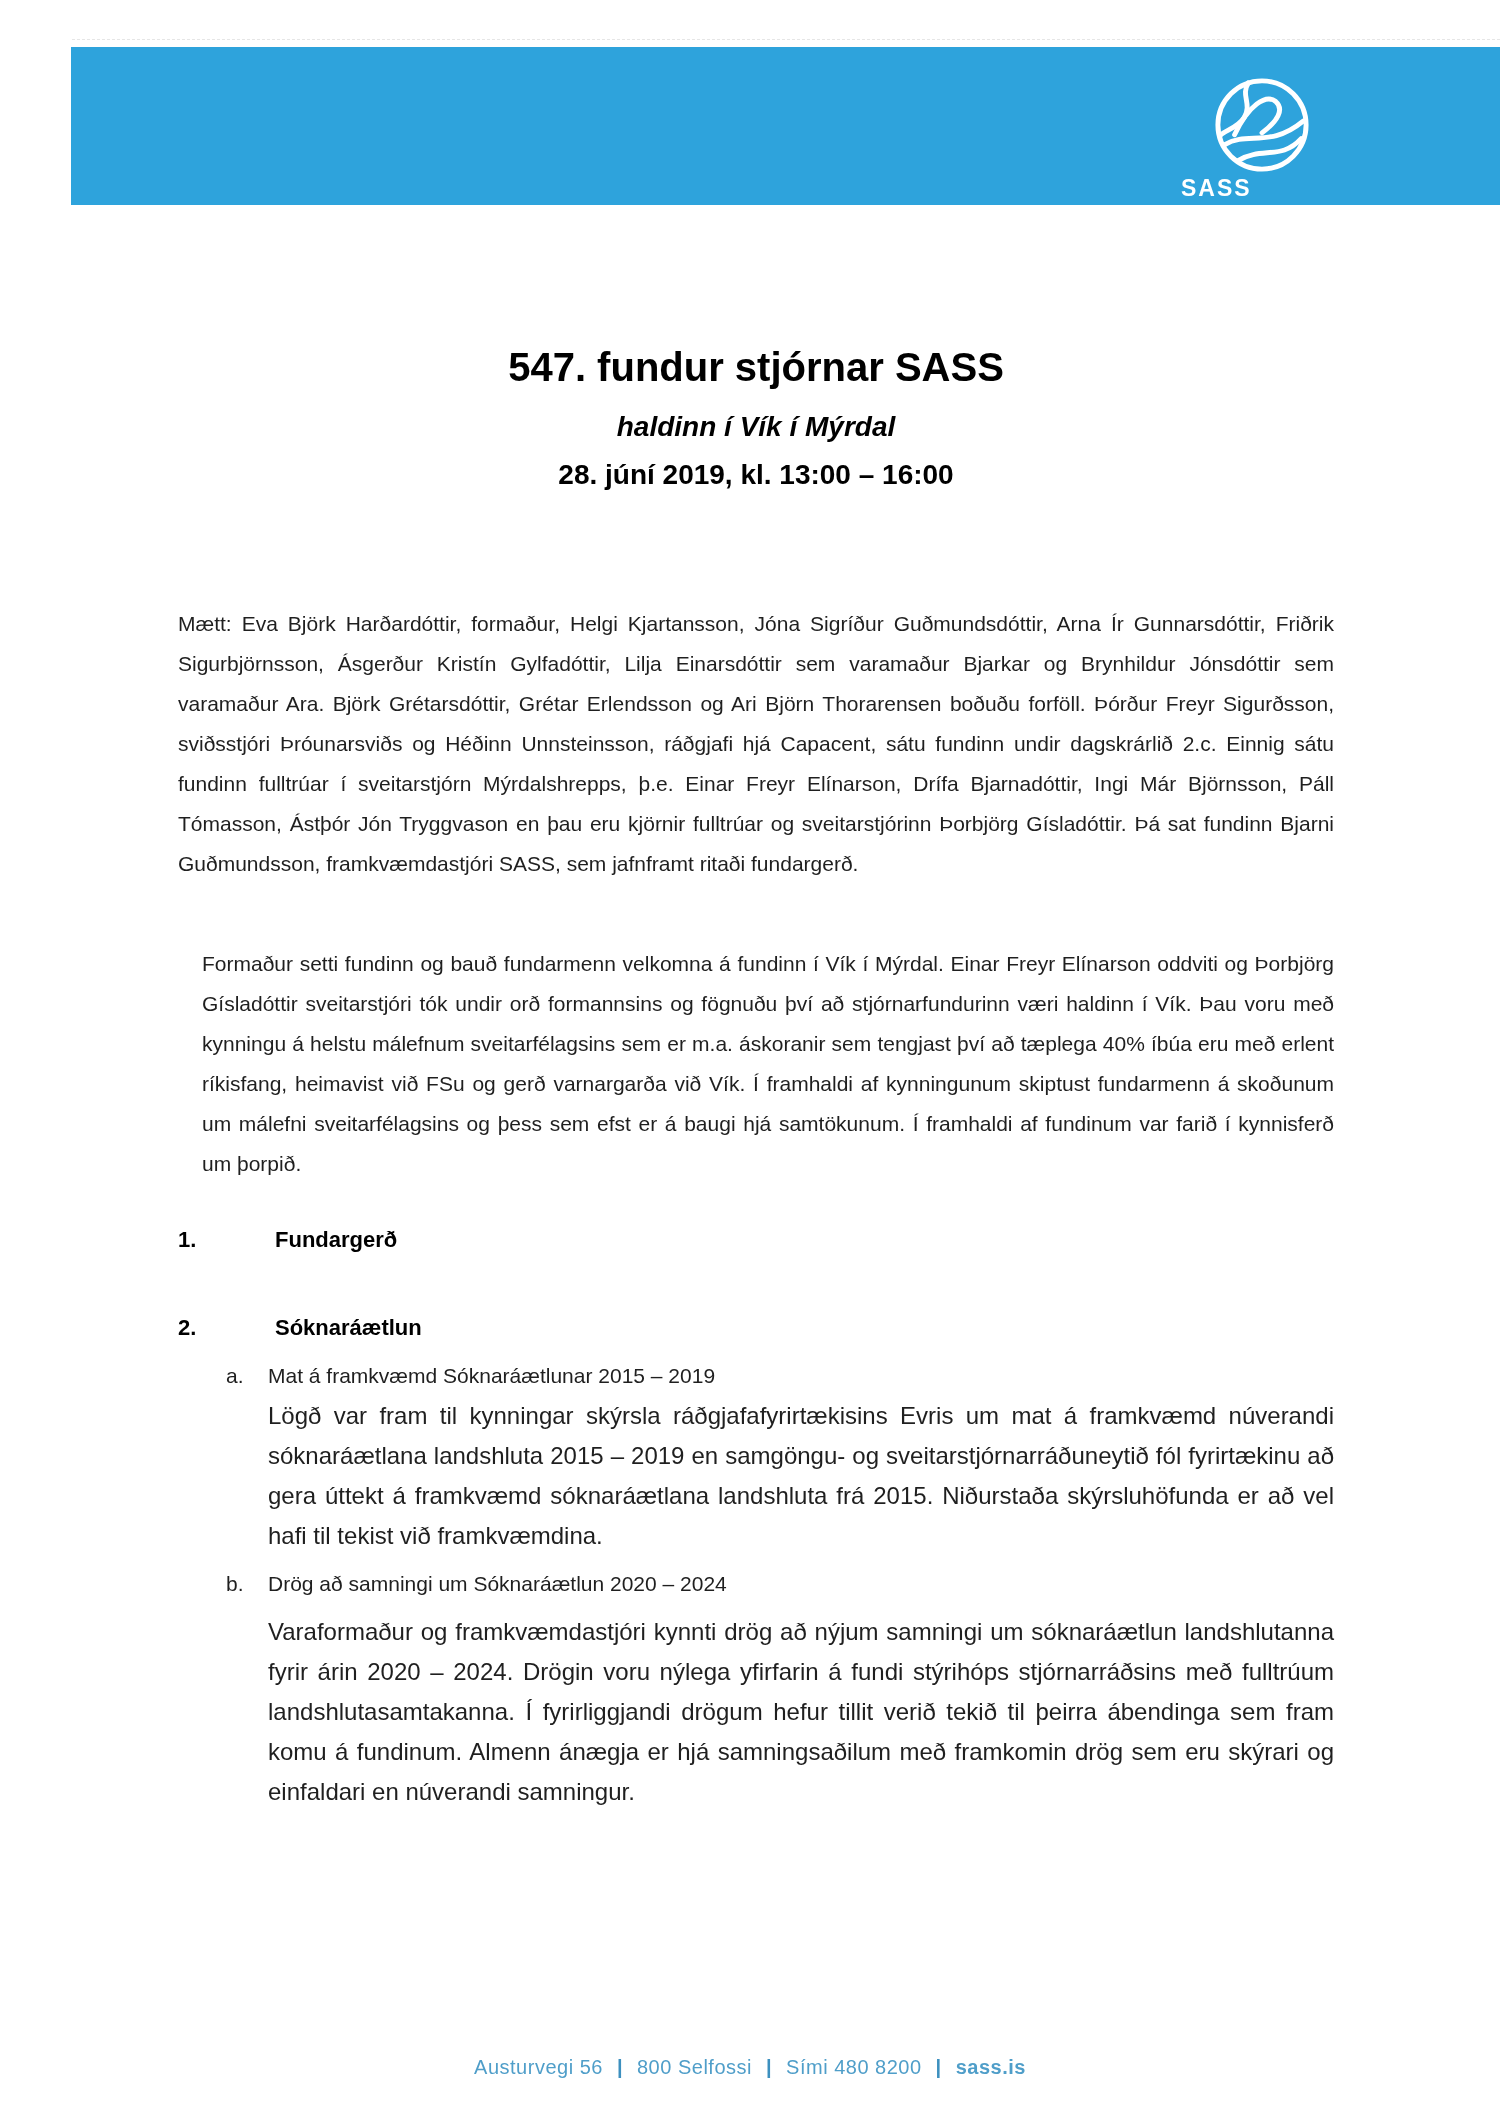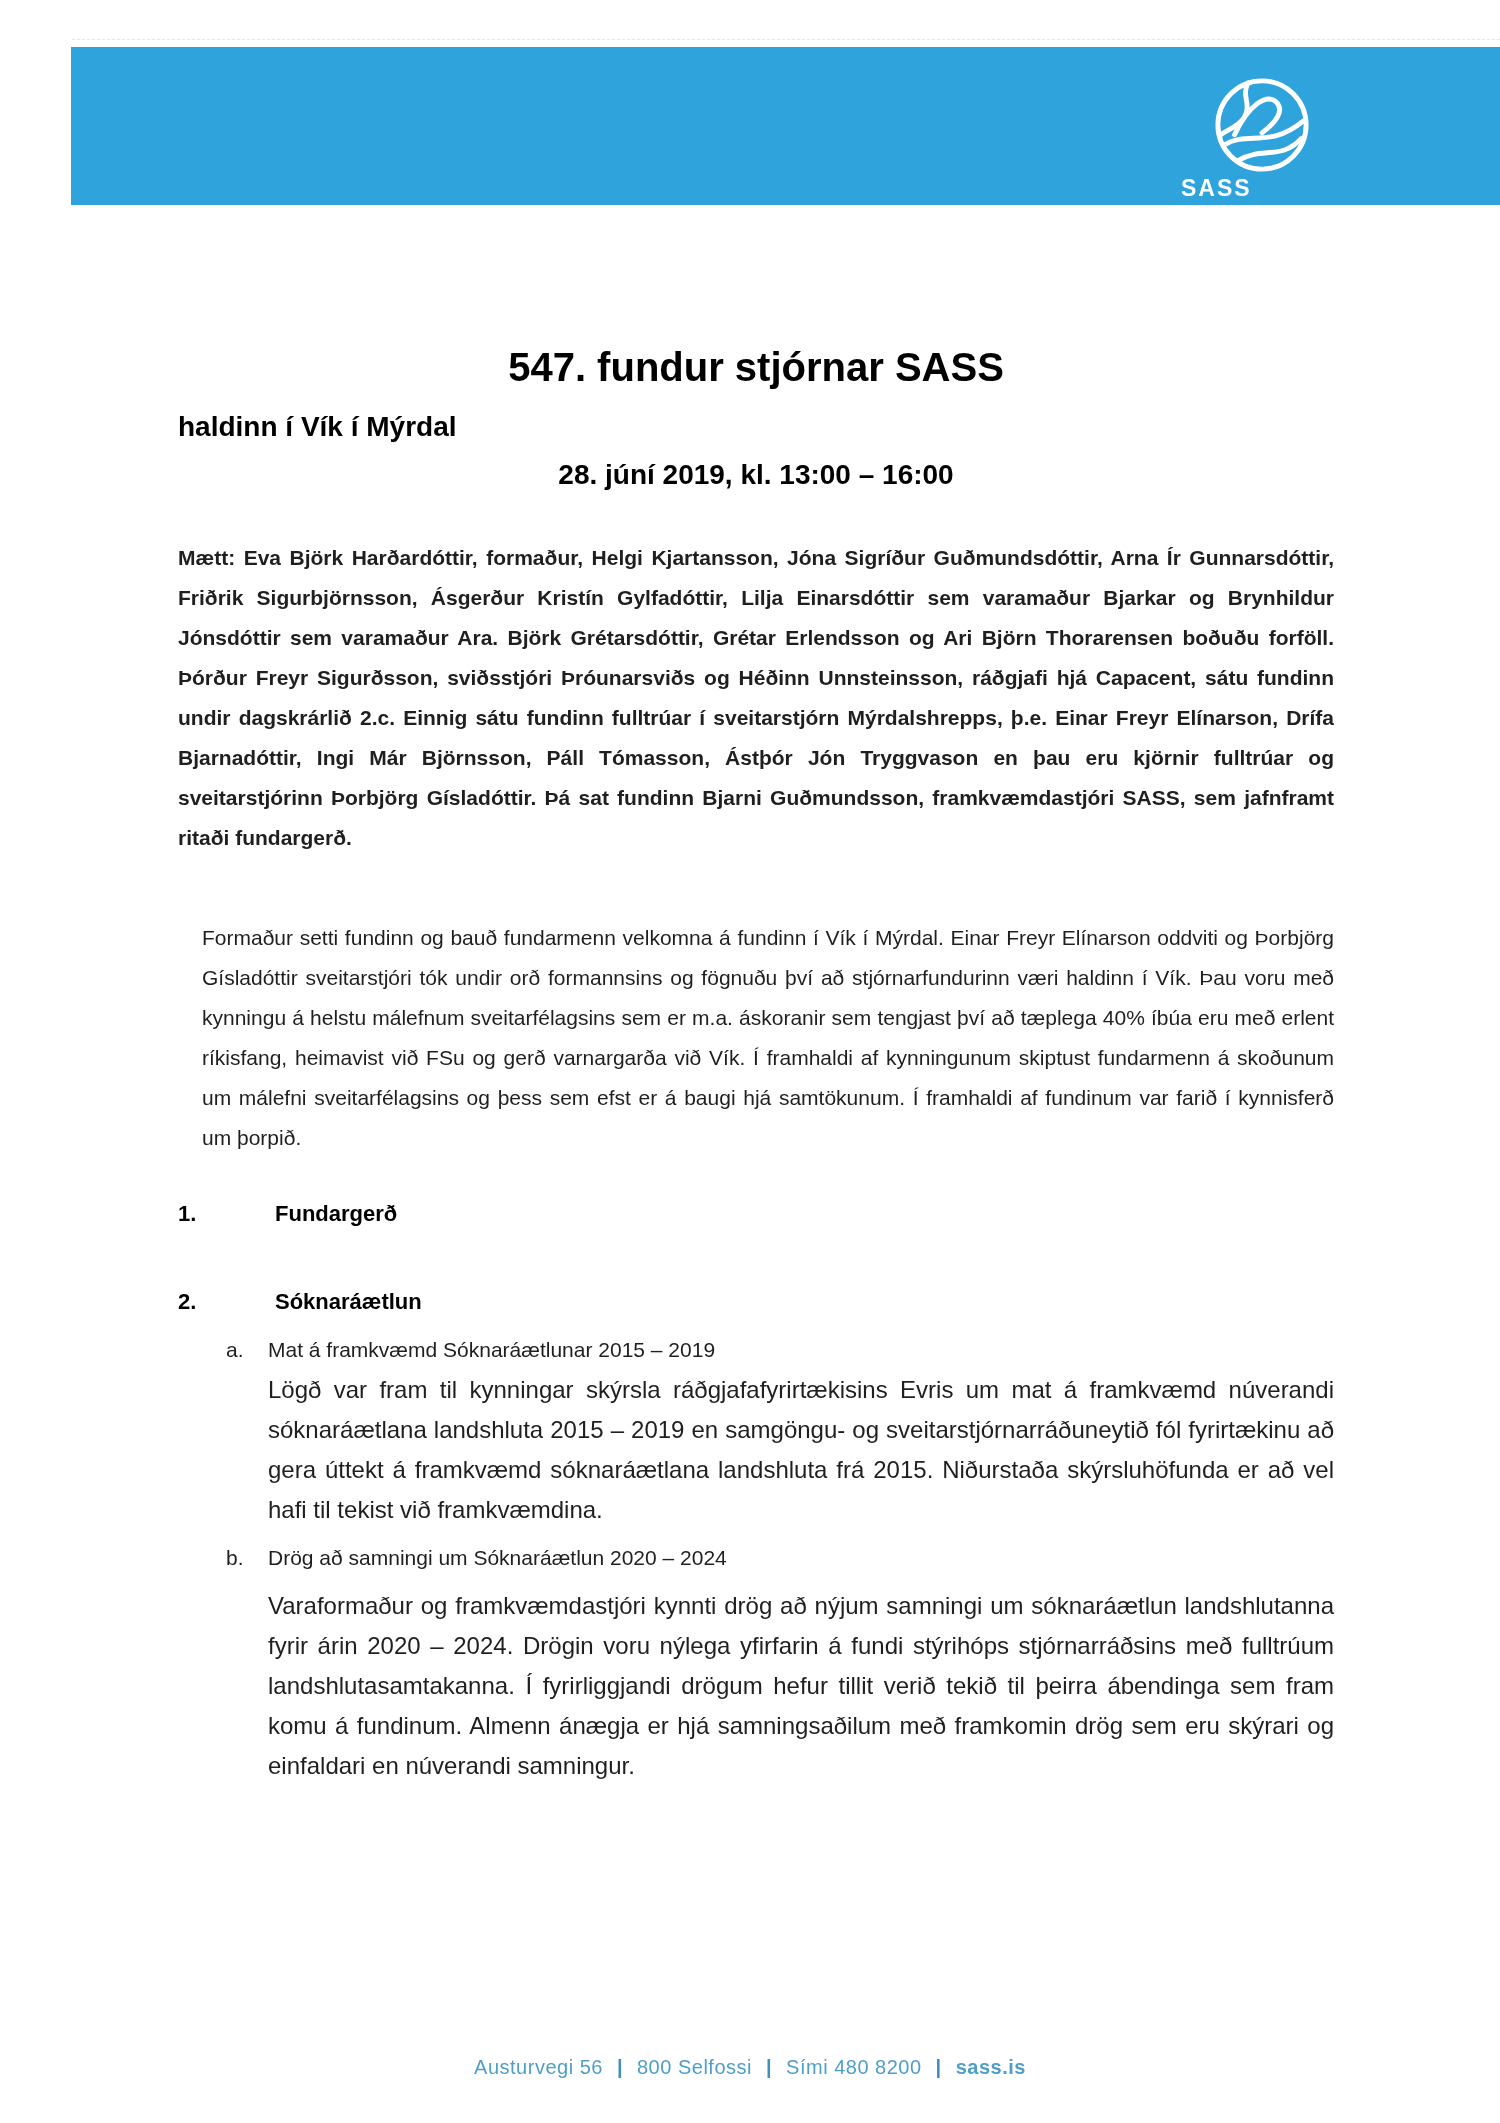--- a/index.html
+++ b/index.html
@@ -34,32 +34,32 @@
   .brand-line {
     font-size:21px; font-weight:normal; letter-spacing:2px; line-height:28px;
   }
   
   .doc { position:absolute; left:178px; right:166px; top:0; }
   .title {
     margin-top:346px; text-align:center;
     font-size:40px; line-height:42px; font-weight:bold; color:#000;
   }
   .subtitle {
-    margin-top:24px; 
-    font-size:28px; line-height:30px; font-weight:bold; color:#000;
+    margin-top:24px; text-align:center;
+    font-size:28px; line-height:30px; font-weight:bold; color:#000;font-style:italic;
   }
   .datetime {
     margin-top:18px; text-align:center;
     font-size:28px; line-height:30px; font-weight:bold; color:#000;
   }
   .body-par {
     font-size:21px; line-height:40px;
     text-align:justify; text-justify:inter-word;
   }
-  .p-attendance { margin-top:48px;font-weight:bold; }
+  .p-attendance { margin-top:114px; }
   .p-opening { margin-top:60px;margin-left:24px; }
   .section-heading {
     font-size:22px; line-height:40px; font-weight:bold; color:#000;
   }
   .sh-1 { margin-top:36px; }
   .sh-2 { margin-top:48px; }
   .section-number { display:inline-block; width:97px; }
   .section-body {
     margin-top:8px; margin-left:97px;
     font-size:21px; line-height:40px;

